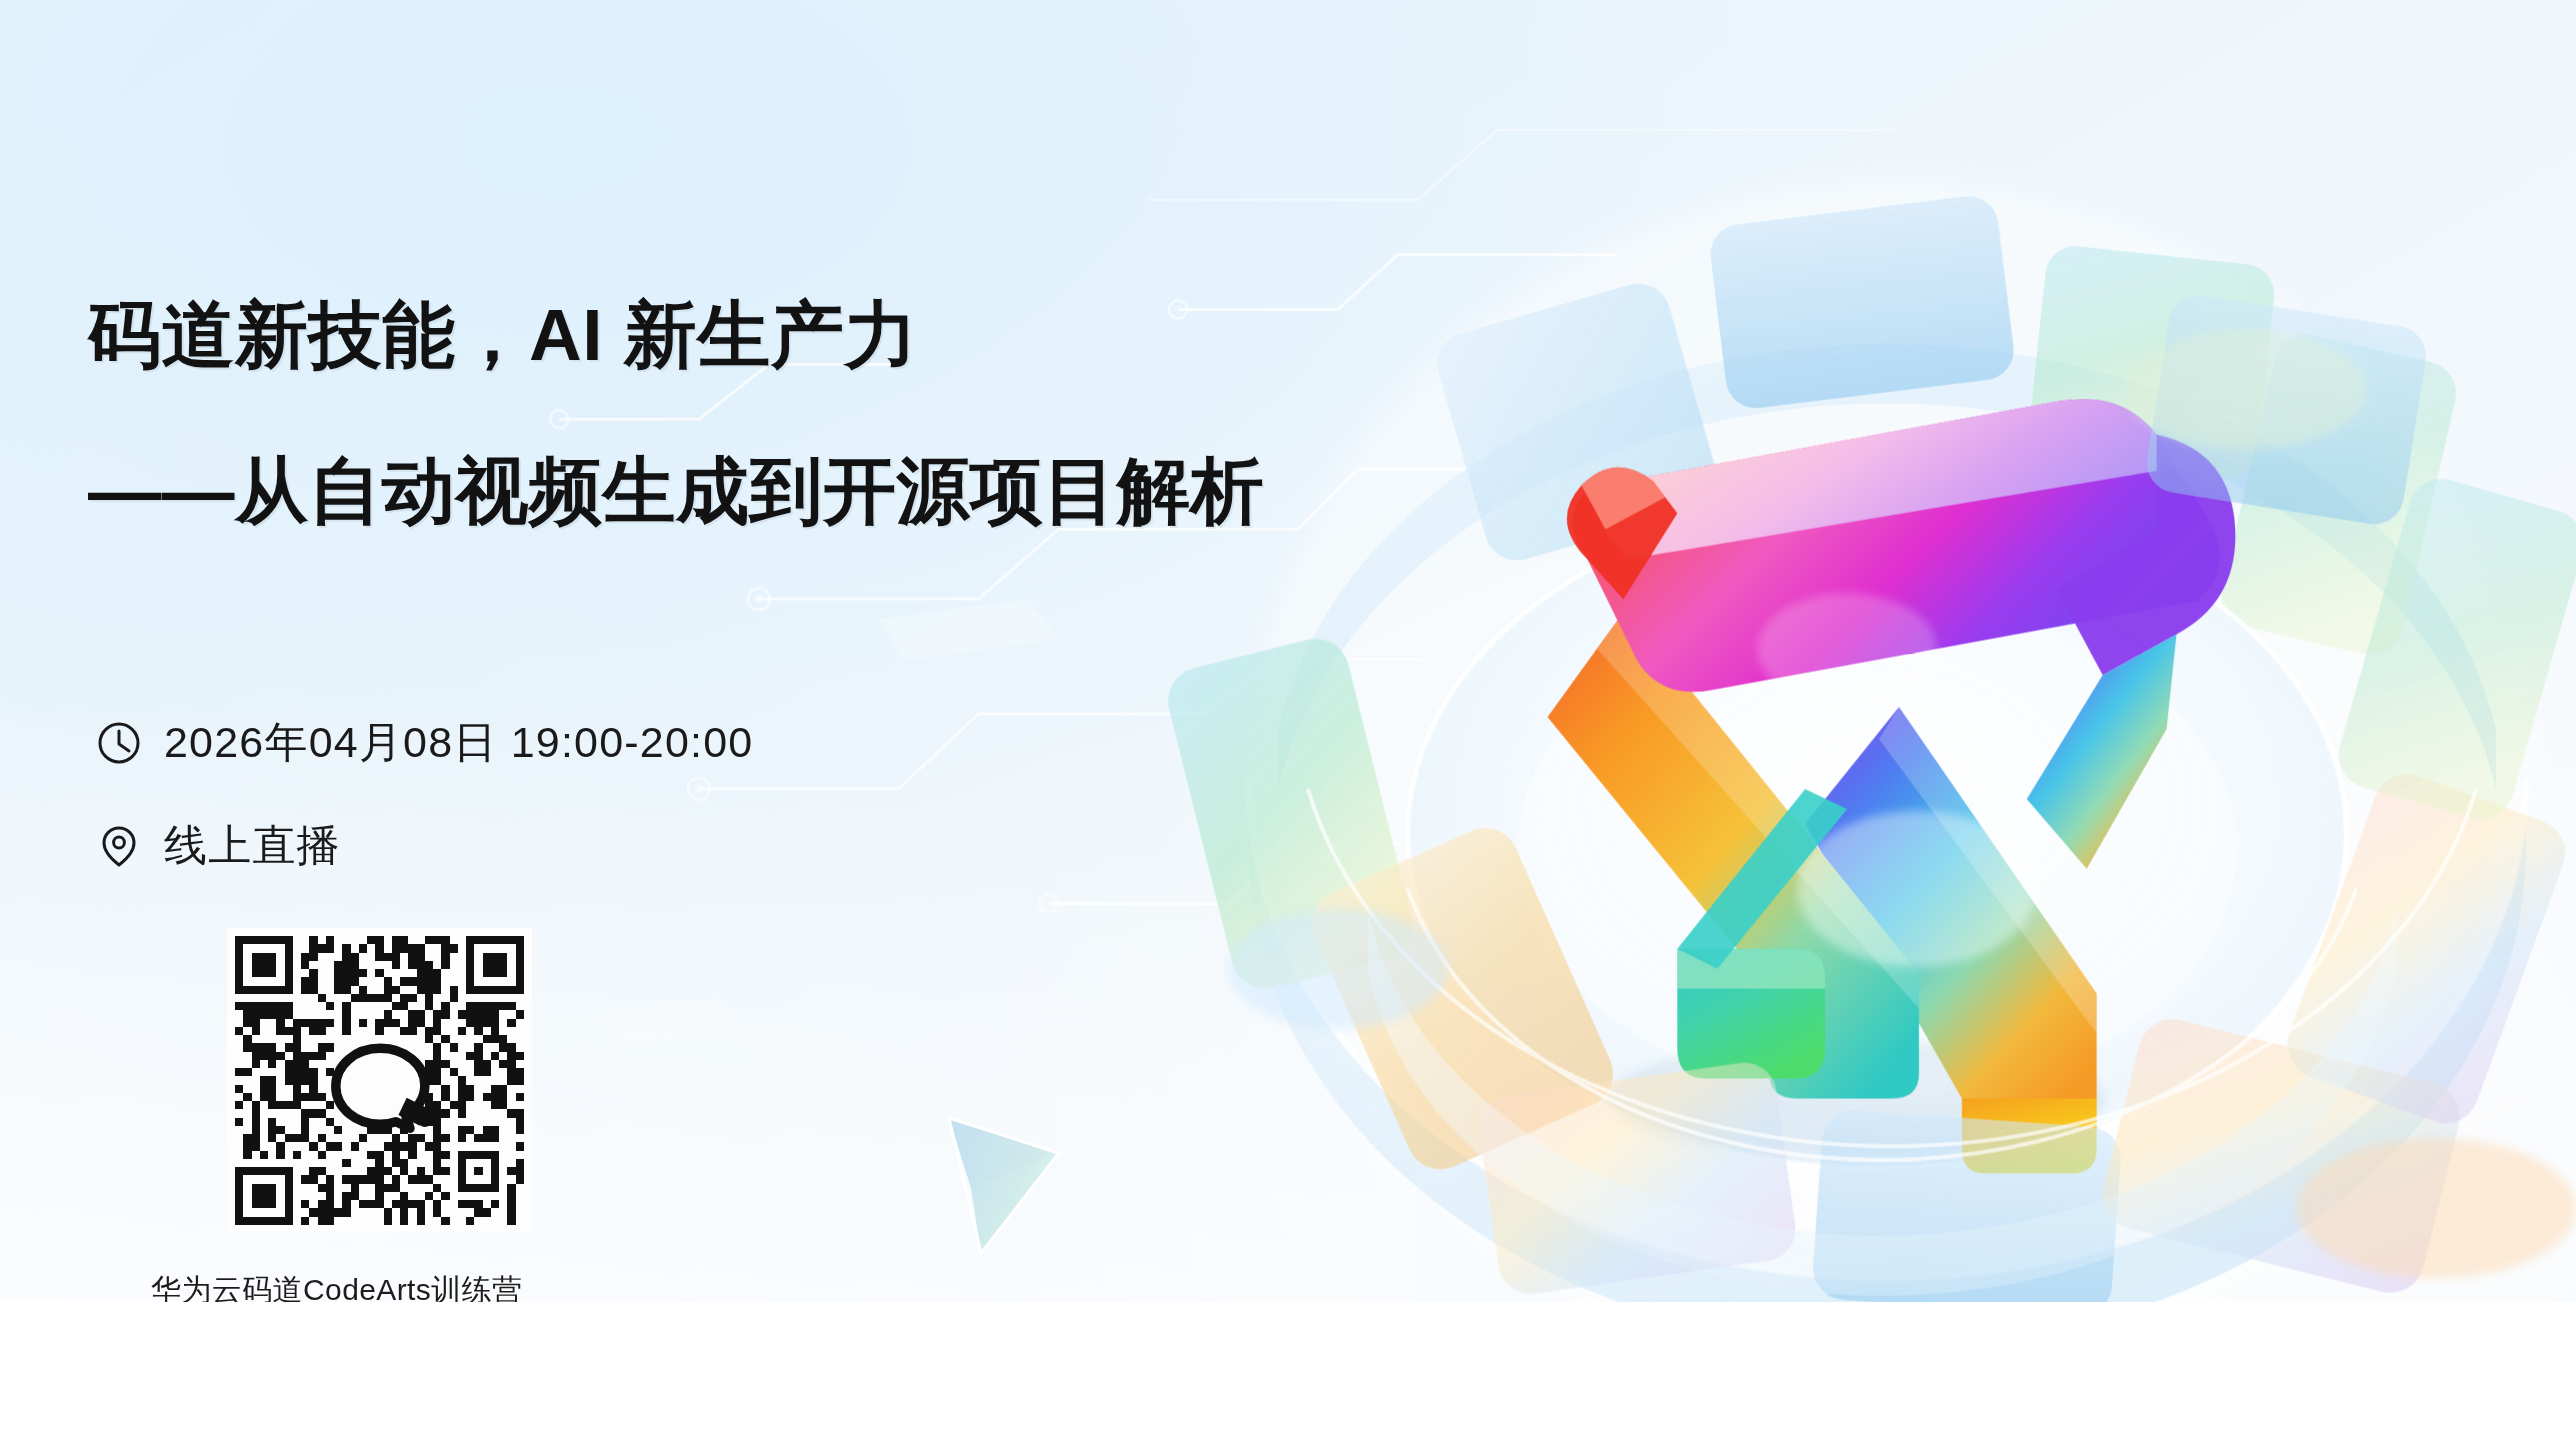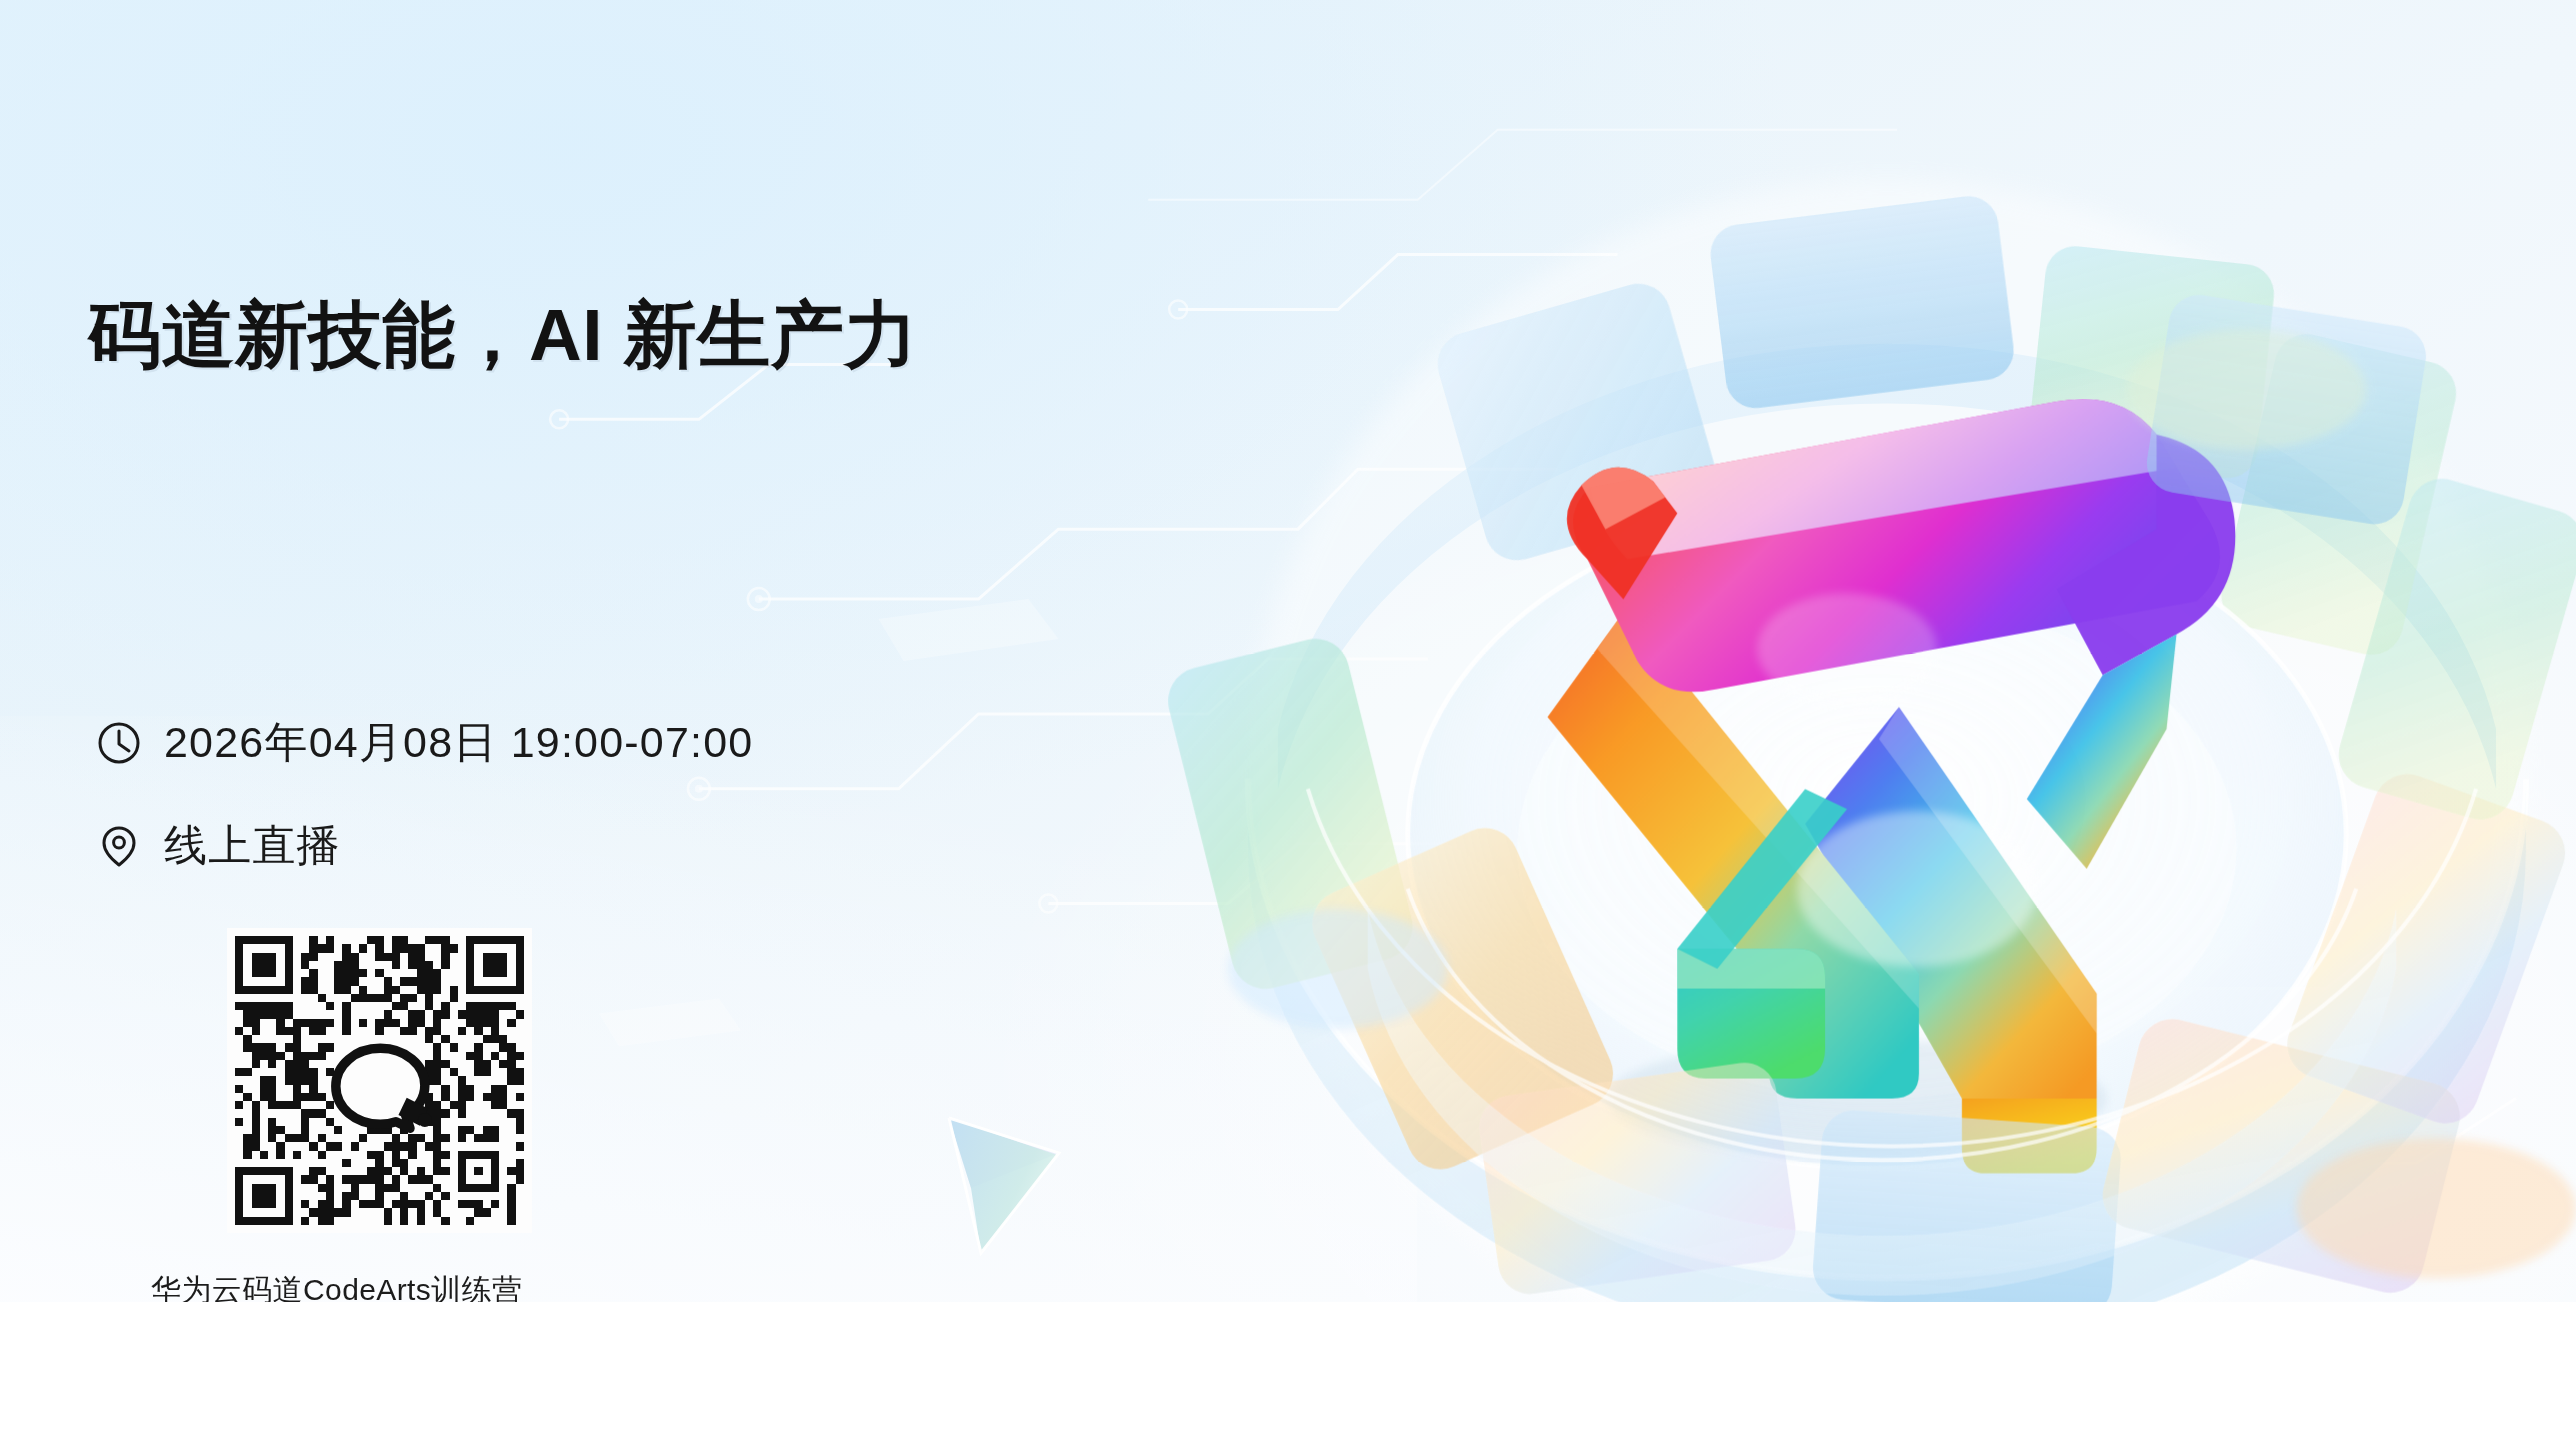--- a/index.html
+++ b/index.html
@@ -378,27 +378,28 @@
       <ellipse cx="1280" cy="1120" rx="140" ry="70" fill="#ffd9b0"></ellipse>
       <ellipse cx="180" cy="880" rx="110" ry="60" fill="#cfe9ff"></ellipse>
       <ellipse cx="1090" cy="300" rx="120" ry="60" fill="#dff0d8"></ellipse>
     </g>
   </svg>
 
   <div class="content">
 
     <div class="title-main">码道新技能，AI 新生产力</div>
 
+    <div class="title-sub">——从自动视频生成到开源项目解析</div>
 
     <div class="meta-row meta-time">
       <svg class="meta-icon" viewBox="0 0 46 46">
         <circle cx="23" cy="23" r="19" fill="none" stroke="#1a1a1a" stroke-width="3"></circle>
         <path d="M23 11 L23 24 L33 31" fill="none" stroke="#1a1a1a" stroke-width="3" stroke-linecap="round" stroke-linejoin="round"></path>
       </svg>
-      <span class="meta-text">2026年04月08日  19:00-07:00</span>
+      <span class="meta-text">2026年04月08日  19:00-20:00</span>
     </div>
 
     <div class="meta-row meta-place">
       <svg class="meta-icon" viewBox="0 0 46 46">
         <path d="M23 5 C31.5 5 38 11.6 38 20 C38 29.5 27.5 38.5 23 42 C18.5 38.5 8 29.5 8 20 C8 11.6 14.5 5 23 5 Z" fill="none" stroke="#1a1a1a" stroke-width="3" stroke-linejoin="round"></path>
         <circle cx="23" cy="19.5" r="5.4" fill="none" stroke="#1a1a1a" stroke-width="3"></circle>
       </svg>
       <span class="meta-text">线上直播</span>
     </div>
 

